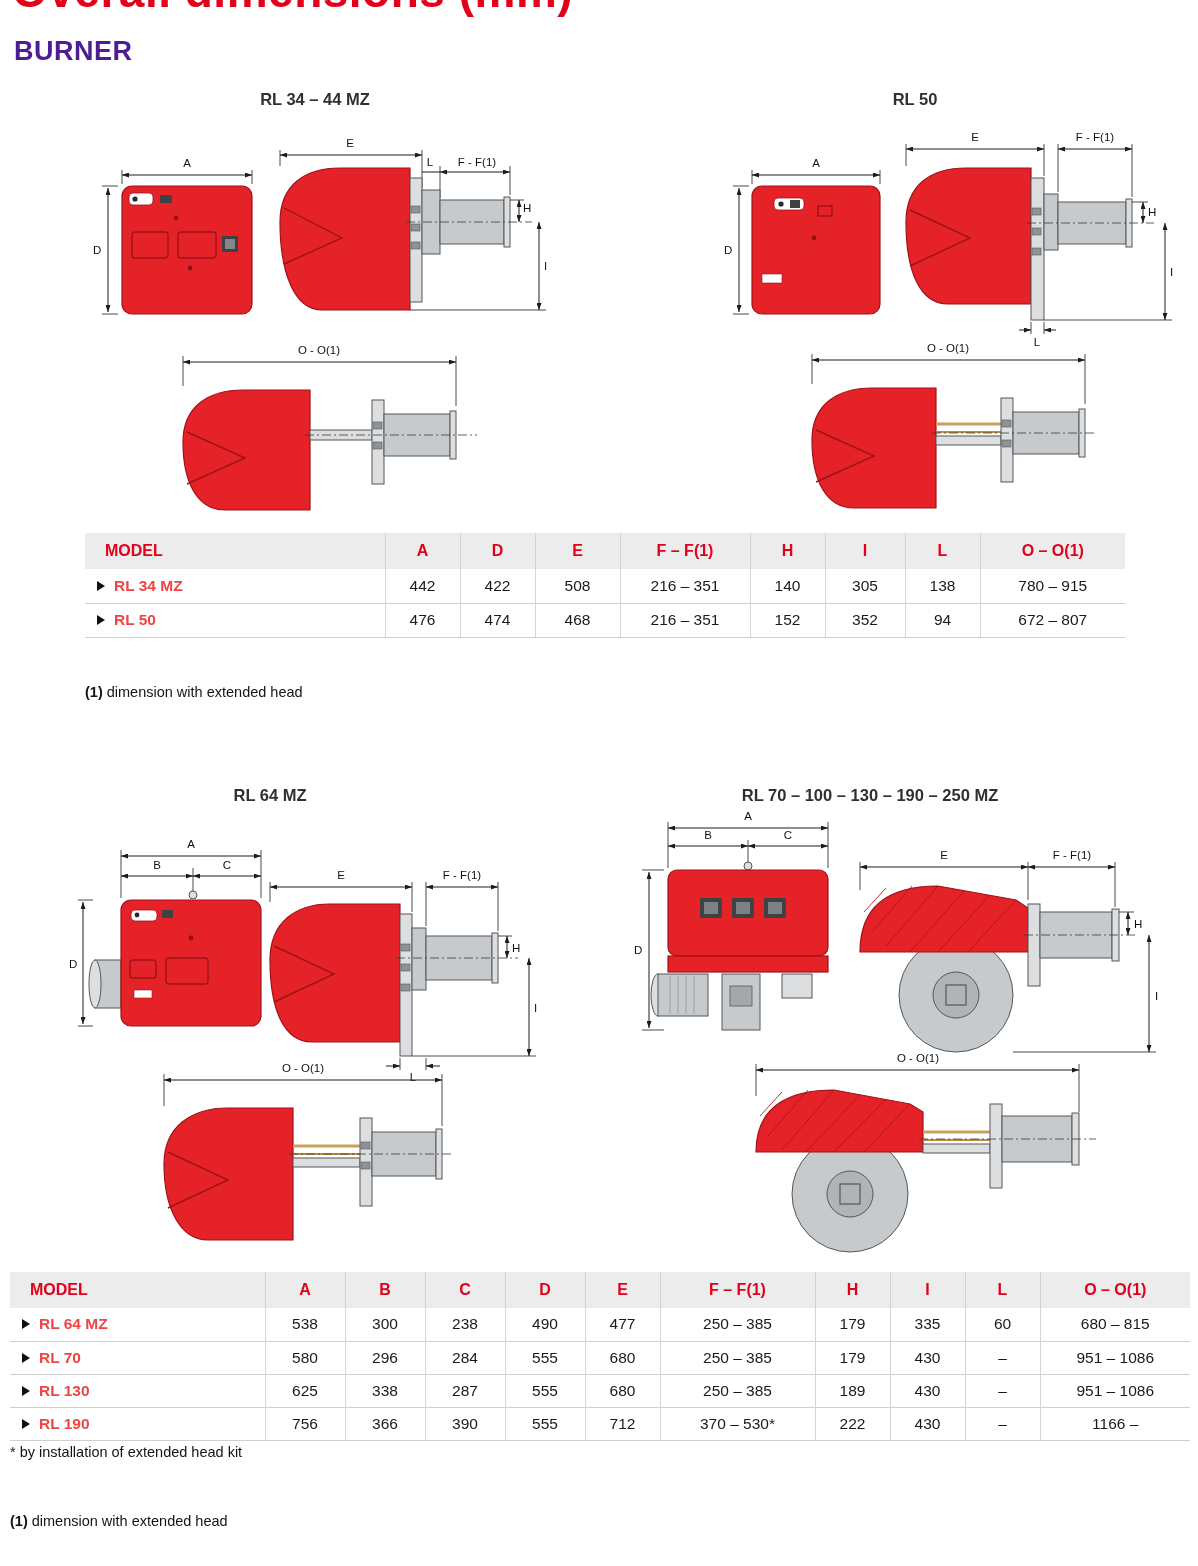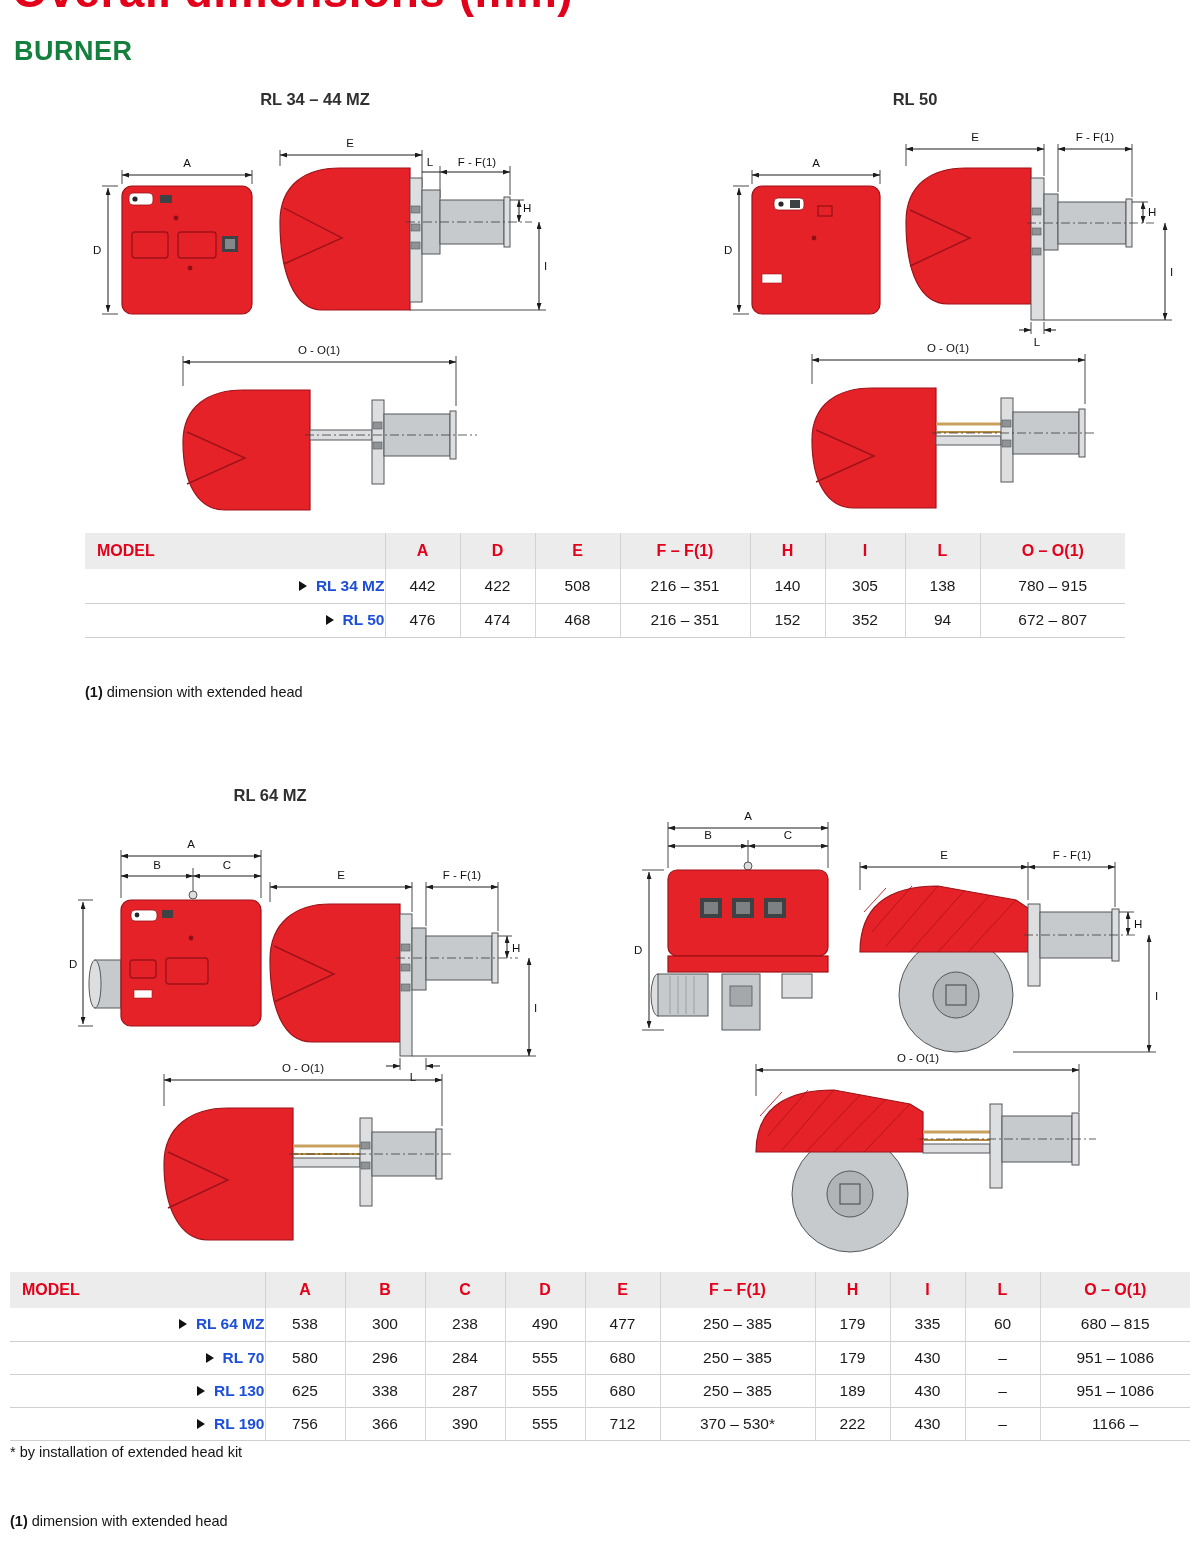--- a/index.html
+++ b/index.html
@@ -1,21 +1,21 @@
 <!DOCTYPE html>
 <html><head>
 <meta charset="utf-8">
 <style>
   *{margin:0;padding:0;box-sizing:border-box}
   html,body{background:#fff}
   body{font-family:"Liberation Sans",sans-serif;color:#161616}
   .page{position:relative;width:1198px;height:1566px;background:#fff;overflow:hidden}
 
   .big-title{position:absolute;left:12px;top:-36px;font-size:46px;font-weight:bold;color:#e2001a;white-space:nowrap;letter-spacing:0.5px}
-  .subtitle{position:absolute;left:14px;top:36px;font-size:27px;font-weight:bold;color:#15803d;letter-spacing:0.5px}
+  .subtitle{position:absolute;left:14px;top:36px;font-size:27px;font-weight:bold;color:#4c1d95;letter-spacing:0.5px}
 
   .diag-title{position:absolute;font-size:16.5px;font-weight:bold;color:#303030;text-align:center}
 
   .dsvg{position:absolute}
   .dsvg .dim{stroke:#1c1c1c;stroke-width:1;fill:none}
   .dsvg .ext{stroke:#1c1c1c;stroke-width:0.8;fill:none}
   .dsvg .cl{stroke:#3a3a3a;stroke-width:0.8;fill:none;stroke-dasharray:9 3 2 3}
   .dsvg .dt{font-family:"Liberation Sans",sans-serif;font-size:11.5px;fill:#111}
   .dsvg .mid{text-anchor:middle}
   .dsvg .red{fill:#e62229;stroke:#9d1218;stroke-width:1.2}
@@ -23,23 +23,23 @@
   .dsvg .met{fill:#c7cacc;stroke:#54575a;stroke-width:1}
   .dsvg .met2{fill:#dcdee0;stroke:#54575a;stroke-width:1}
   .dsvg .dark{fill:#3f4245}
   .dsvg .bolt{fill:#8f9396;stroke:#54575a;stroke-width:0.6}
   .dsvg .au{stroke:#c9a15e;stroke-width:3;fill:none}
   .dsvg .au2{stroke:#b98c3e;stroke-width:2;fill:none}
   .dsvg .hatch{stroke:#b01218;stroke-width:1;fill:none;opacity:.85}
 
   table.tbl{position:absolute;border-collapse:collapse;table-layout:fixed;font-size:15.5px;color:#1a1a1a;background:#fff}
   .tbl th{background:#ececec;color:#e2001a;font-weight:bold;font-size:16px;height:36px;border-left:1px solid #d2d2d2;text-align:center}
-  .tbl th:first-child{border-left:none;text-align:left;padding-left:12px}
+  .tbl th:first-child{border-left:none;text-align:left;padding-left:20px}
   .tbl td{text-align:center;height:34px;border-left:1px solid #d6d6d6;border-top:1px solid #cfcfcf}
-  .tbl td:first-child{border-left:none;text-align:right;padding-left:12px;font-weight:bold;color:#1d4ed8}
+  .tbl td:first-child{border-left:none;text-align:left;padding-left:12px;font-weight:bold;color:#ef4444}
   .tbl tbody tr:first-child td{border-top:none}
   .tbl tbody tr:last-child td{border-bottom:1px solid #cfcfcf}
   .tbl2 td{height:33px}
   .tri{display:inline-block;width:0;height:0;border-left:8px solid #111;border-top:5px solid transparent;border-bottom:5px solid transparent;margin-right:9px}
   .fn{position:absolute;font-size:14.5px;color:#141414}
   .fn .mk{font-weight:bold;margin-right:4px}
   .fn .mk2{font-weight:normal;margin-right:4px}
 </style>
 </head>
 <body>
@@ -243,20 +243,21 @@
         <td>672 – 807</td>
       </tr>
     </tbody>
   </table>
 
   <div class="fn" style="left:85px;top:684px">
     <span class="mk">(1)</span><span>dimension with extended head</span>
   </div>
 
   <div class="diag-title" style="left:160px;top:786px;width:220px">RL 64 MZ</div>
+  <div class="diag-title" style="left:630px;top:786px;width:480px">RL 70 – 100 – 130 – 190 – 250 MZ</div>
 
   <svg class="dsvg" style="left:66px;top:838px" width="215" height="225" viewBox="0 0 215 225">
     <line class="ext" x1="55" y1="12" x2="55" y2="60"></line>
       <line class="ext" x1="195" y1="12" x2="195" y2="60"></line>
     <line class="dim" x1="55" y1="18" x2="195" y2="18" marker-start="url(#arr)" marker-end="url(#arr)"></line>
     <text class="dt mid" x="125" y="10">A</text>
     <line class="ext" x1="127" y1="30" x2="127" y2="54"></line>
     <line class="dim" x1="55" y1="38" x2="127" y2="38" marker-start="url(#arr)" marker-end="url(#arr)"></line>
     <line class="dim" x1="127" y1="38" x2="195" y2="38" marker-start="url(#arr)" marker-end="url(#arr)"></line>
     <text class="dt mid" x="91" y="31">B</text>

